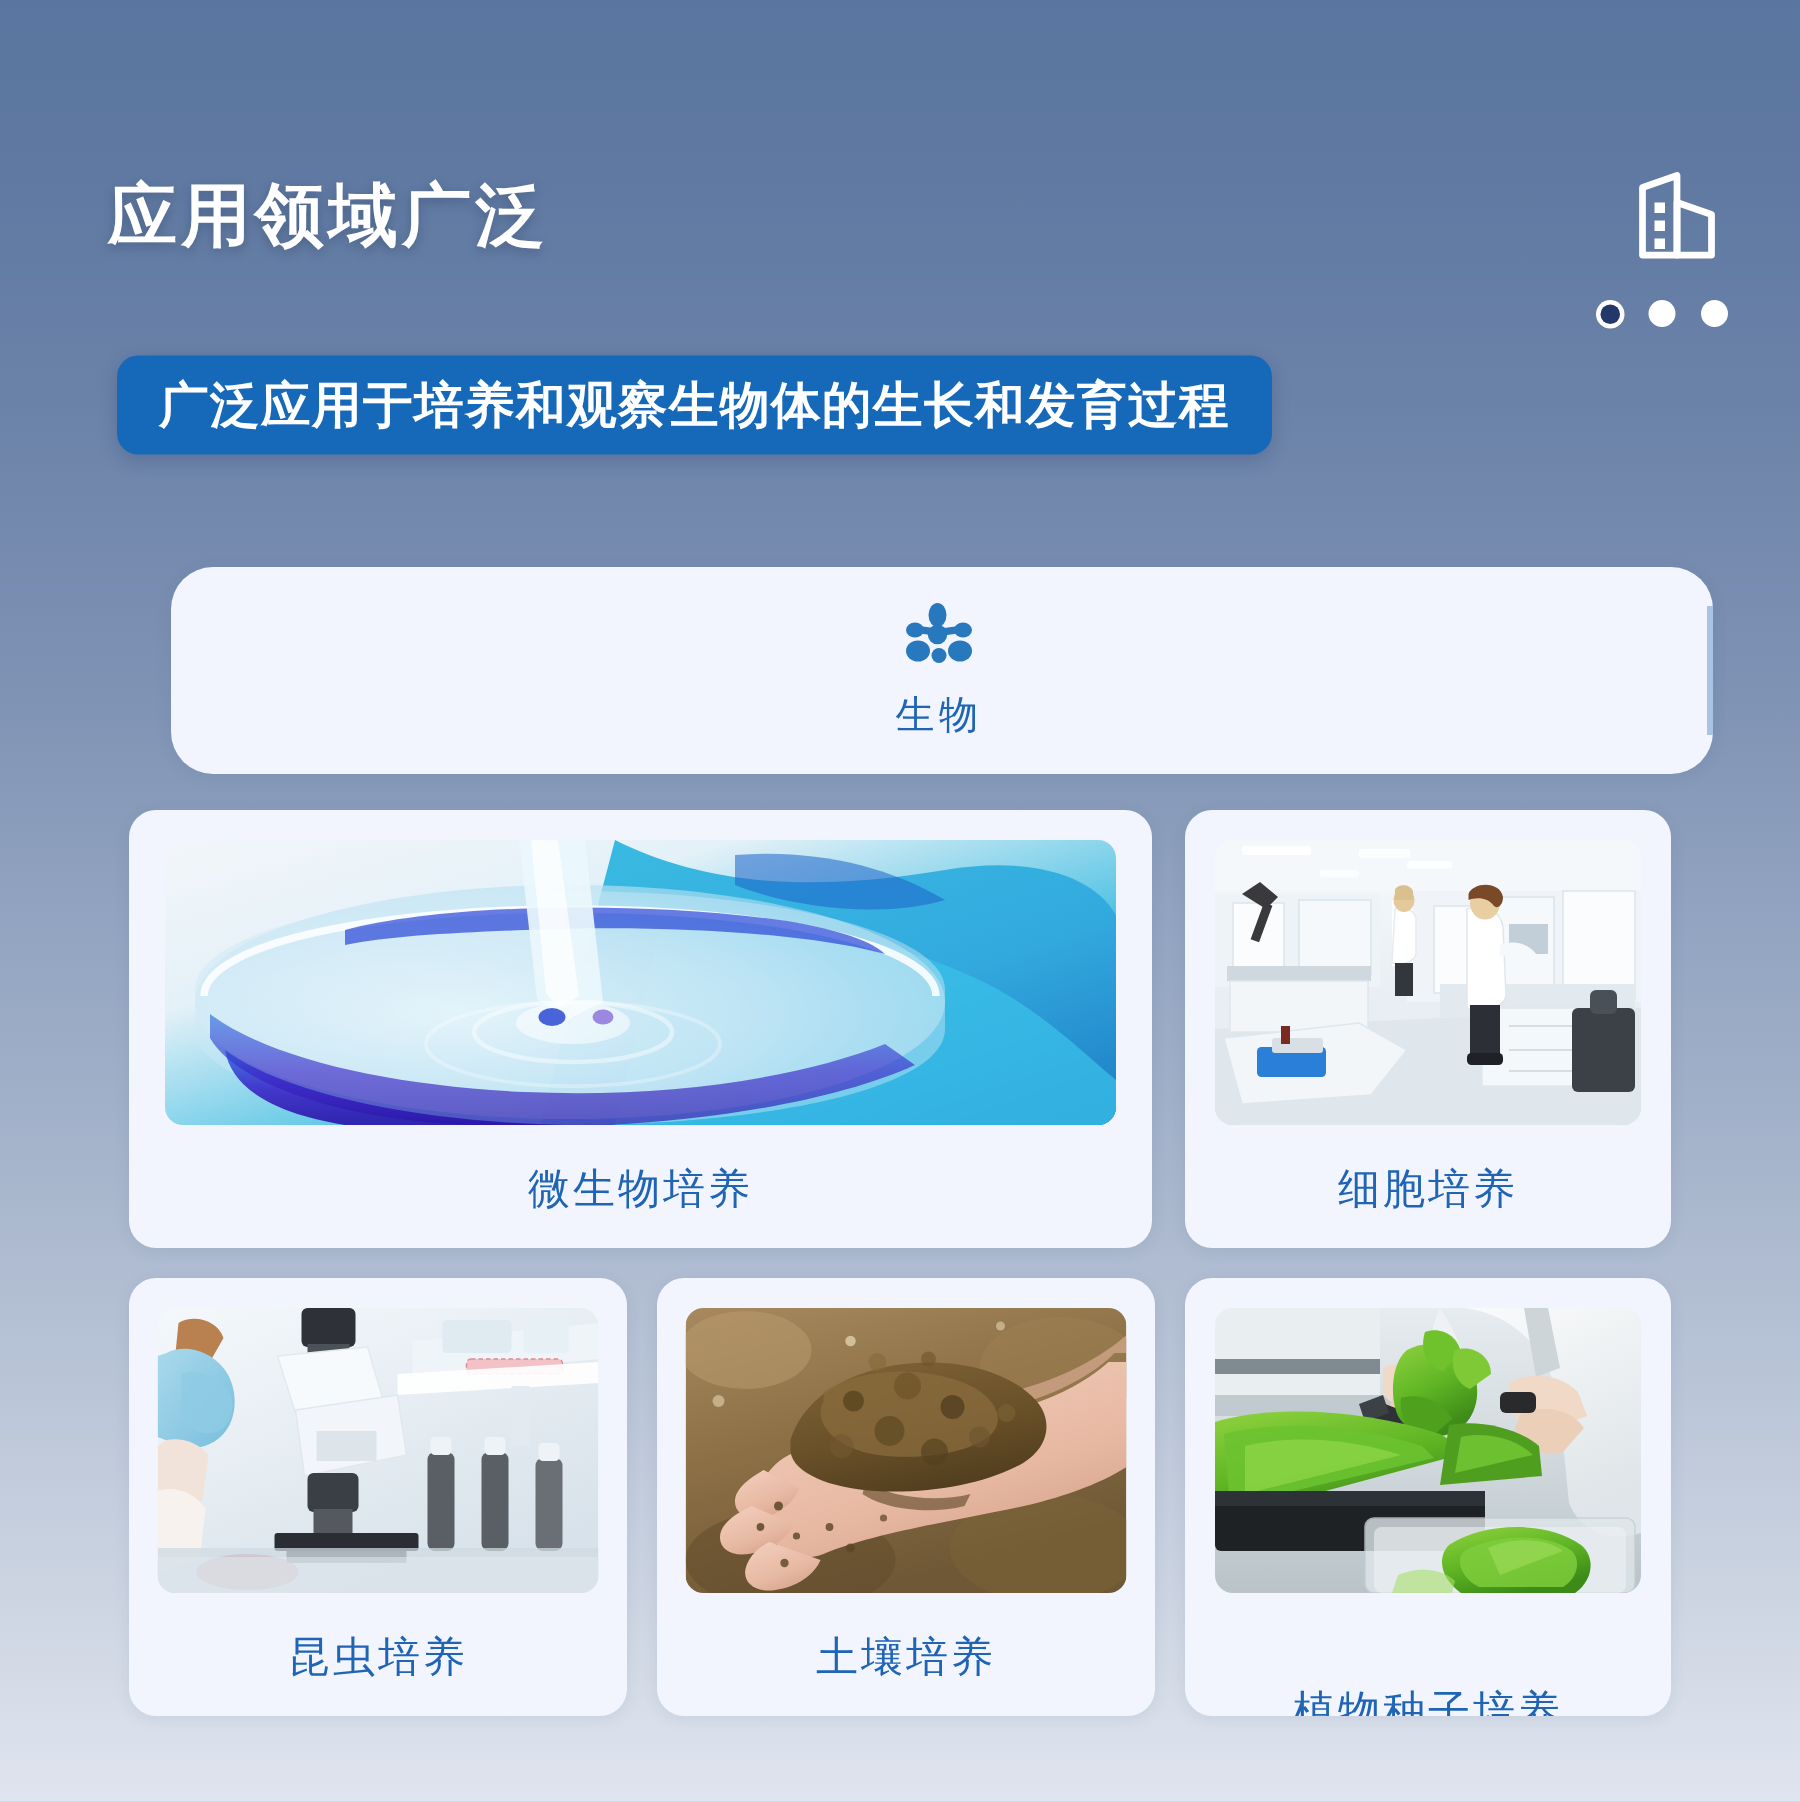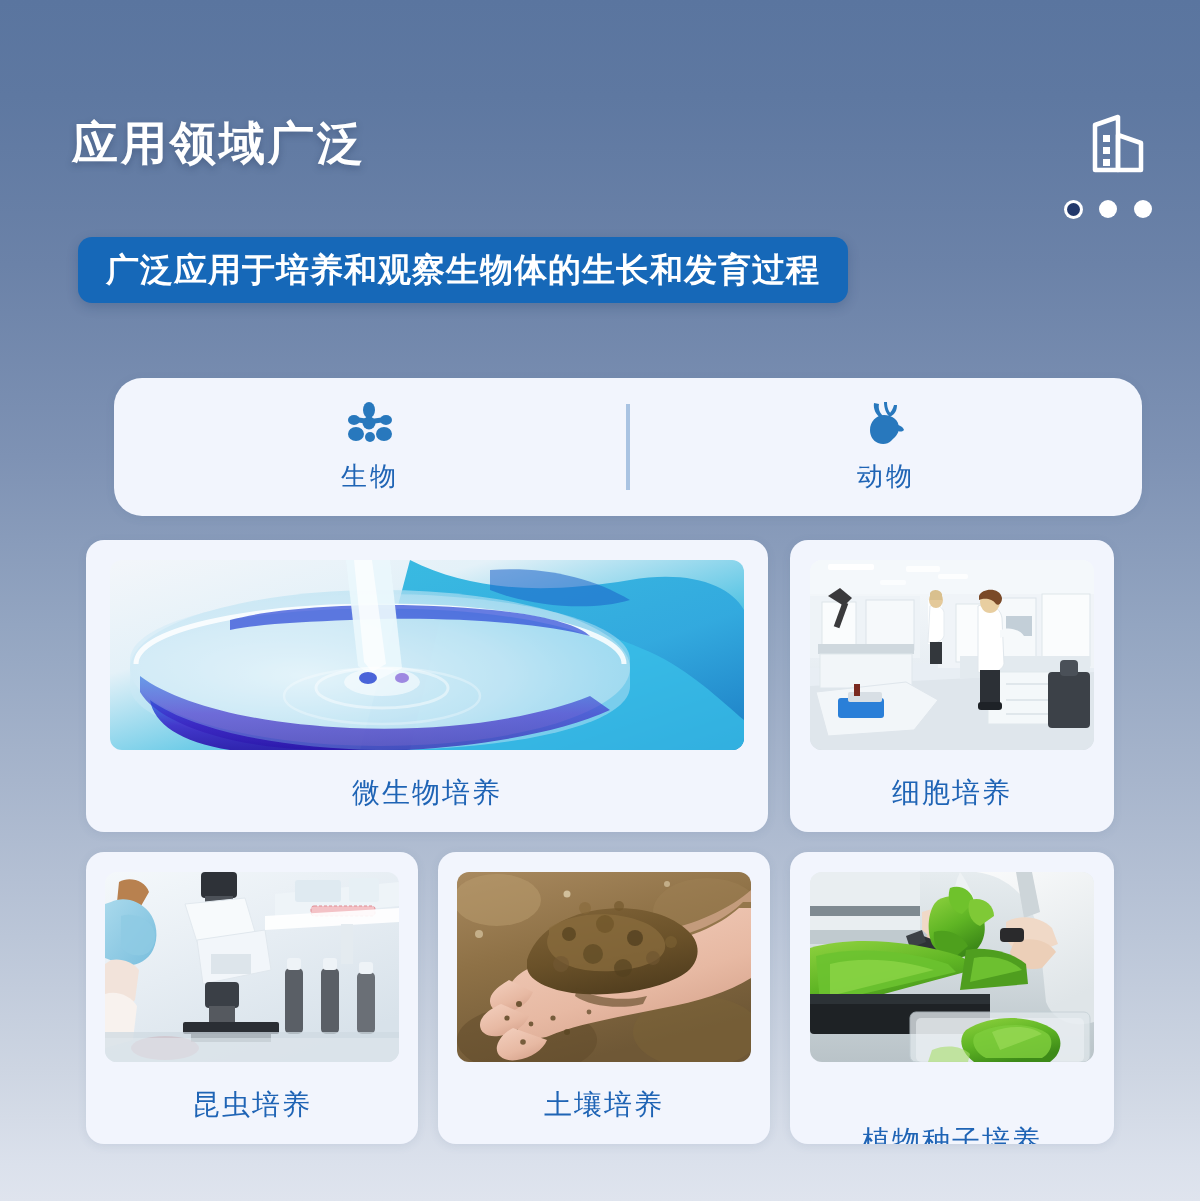--- a/index.html
+++ b/index.html
@@ -243,34 +243,20 @@
         </svg>
       </span>
       <span class="cat-label">生物</span>
     </div>
 
     <div class="cat-sep"></div>
 
 
     <div class="cat-sep"></div>
 
-    <div class="cat">
-      <span class="cat-icon">
-        <svg viewBox="0 0 50 46" class="photo-svg" aria-hidden="true">
-          <g fill="#2878bd">
-            <path d="M18 3 C17 8 19 12 22 15 L20 17 C15 14 12 8 13 2 Z"></path>
-            <path d="M26 1 C26 7 28 11 31 14 L29 16 C25 13 23 7 23 1 Z"></path>
-            <path d="M33 4 C32 8 30 11 28 13 L30 15 C34 13 36 9 36 4 Z"></path>
-            <path d="M23 14 C31 14 38 19 38 27 C38 33 33 37 30 40 C27 43 22 44 17 42 C12 40 9 35 9 29 C9 21 15 14 23 14 Z"></path>
-            <path d="M35 24 C39 24 42 26 43 29 C41 31 38 31 36 29 Z"></path>
-          </g>
-        </svg>
-      </span>
-      <span class="cat-label">动物</span>
-    </div>
 
   </div>
 
   <div class="card" id="card-micro">
     <div class="card-photo">
       <svg viewBox="0 0 634 190" class="photo-svg" preserveAspectRatio="none" aria-hidden="true">
         <defs>
           <linearGradient id="mbg" x1="0" y1="0" x2="1" y2="1">
             <stop offset="0" stop-color="#f3f6fa"></stop>
             <stop offset="0.3" stop-color="#e4f1f8"></stop>

